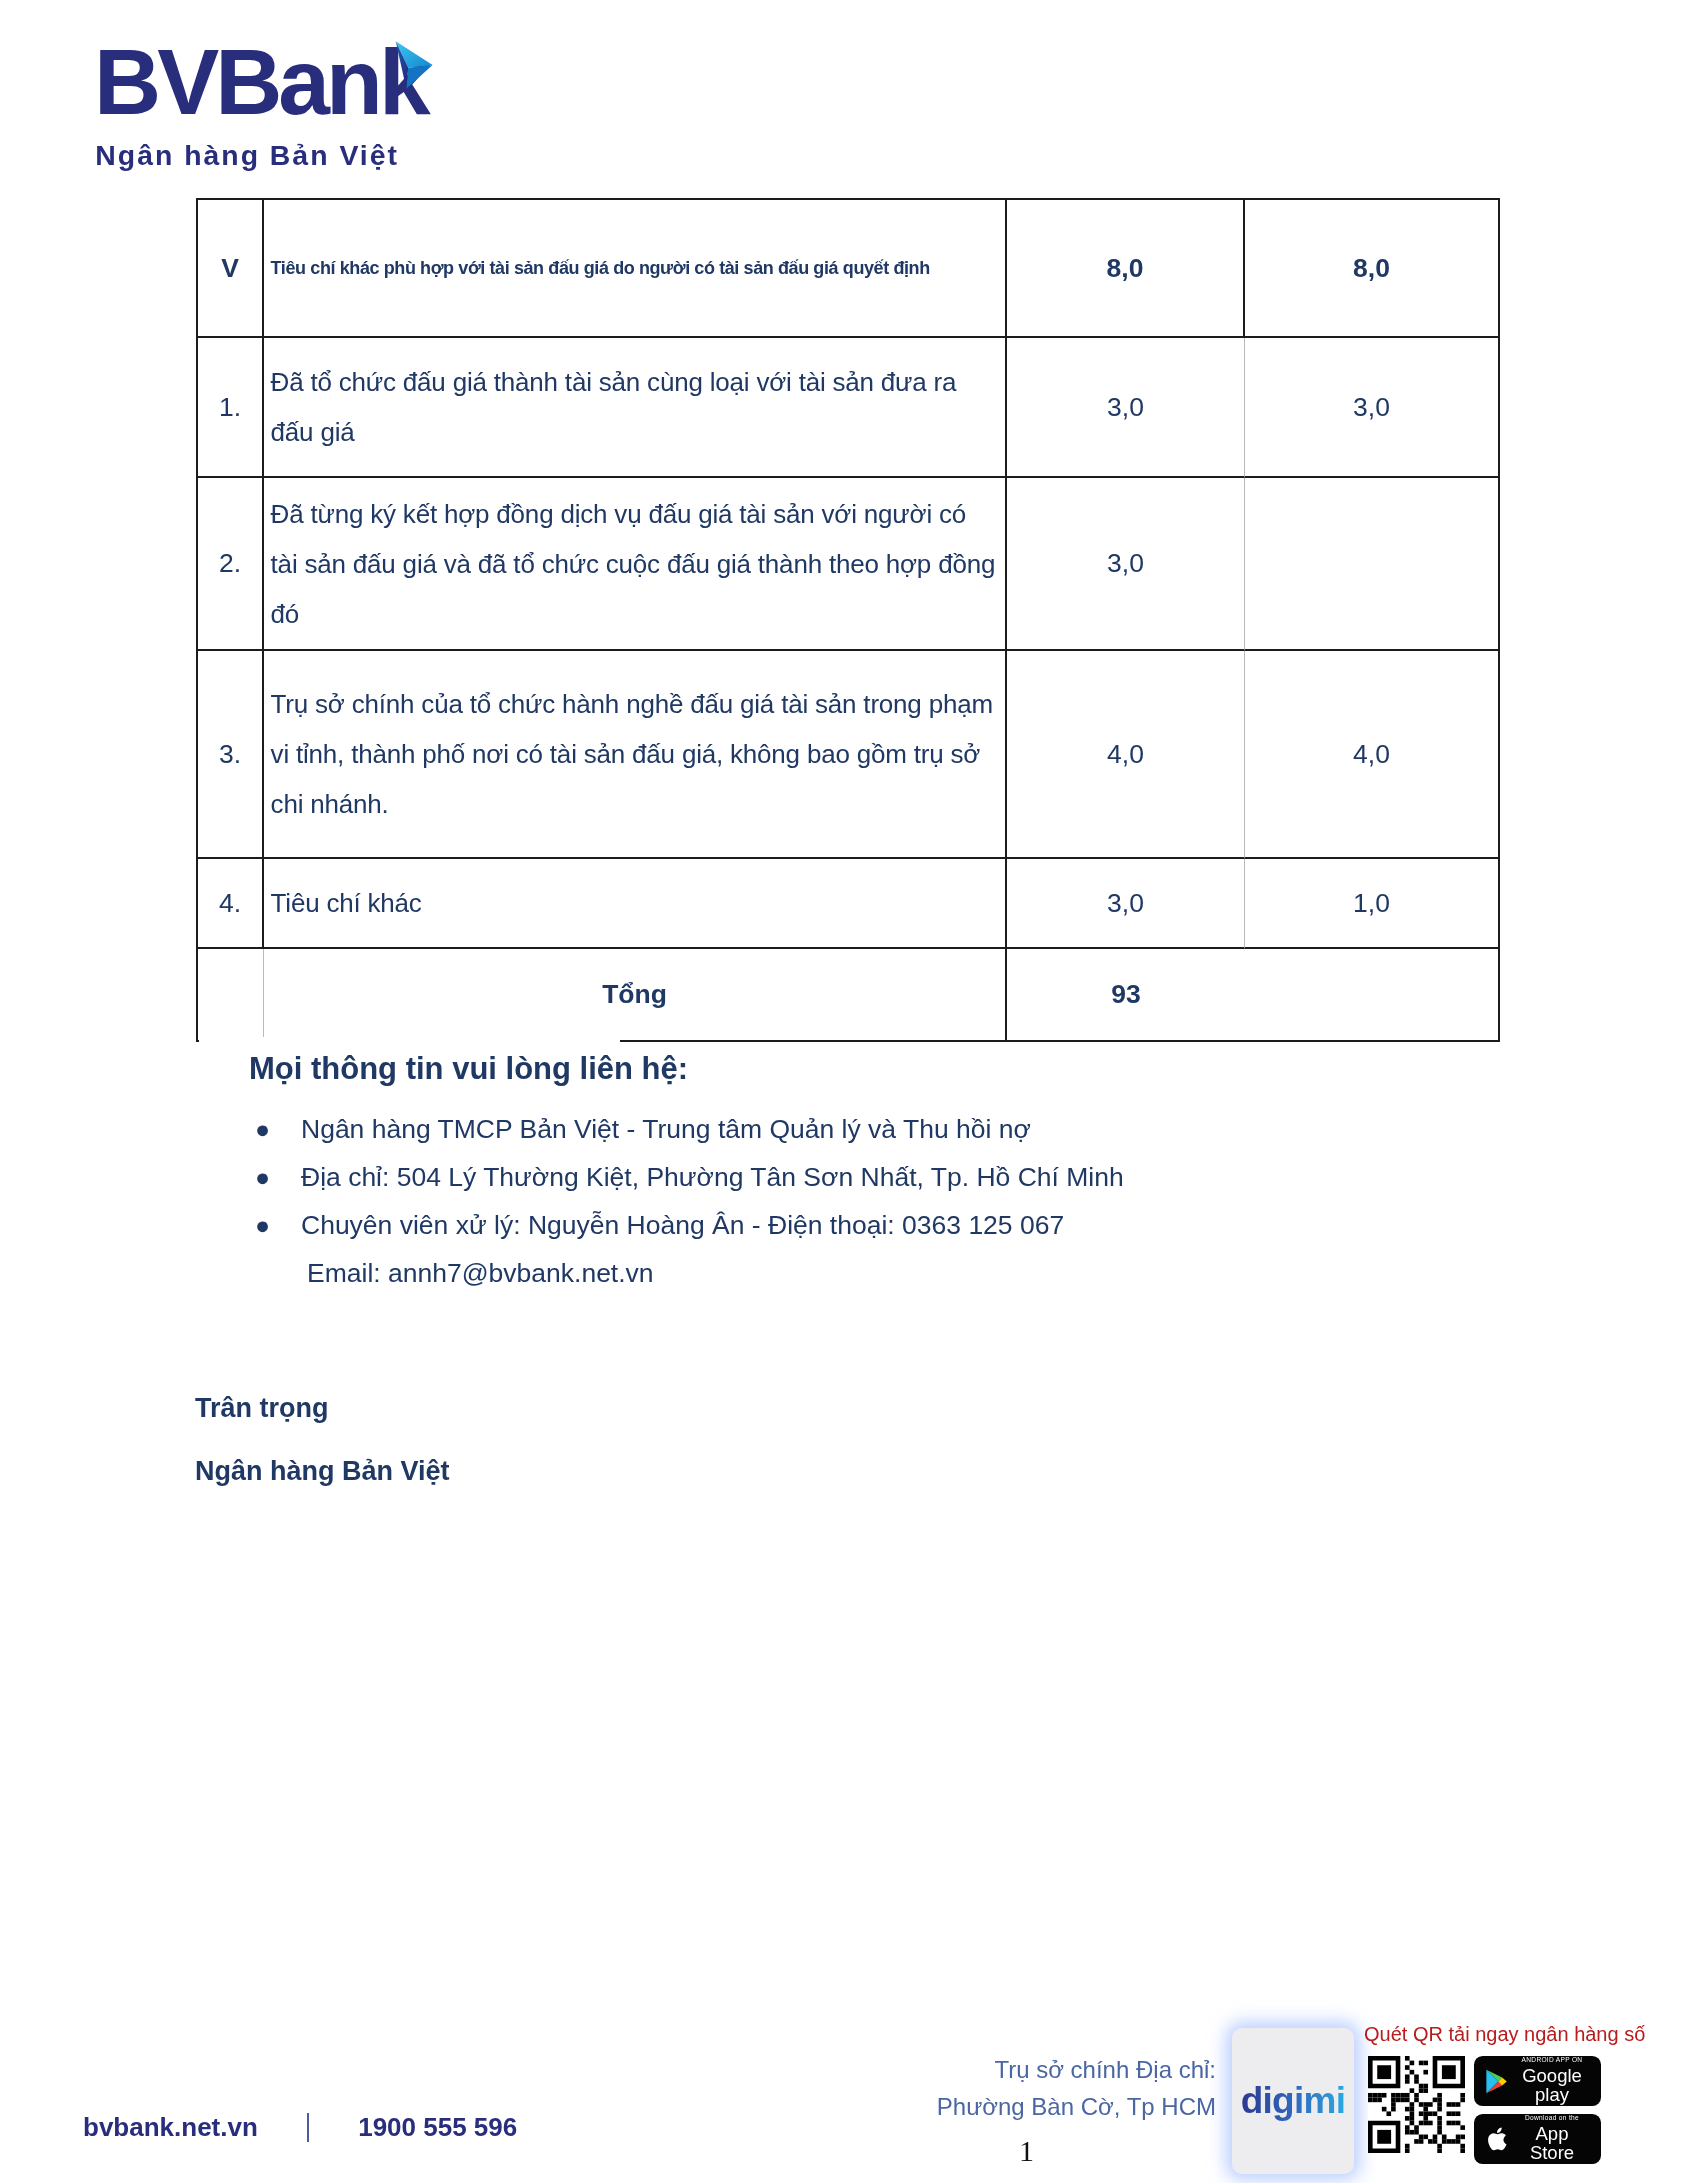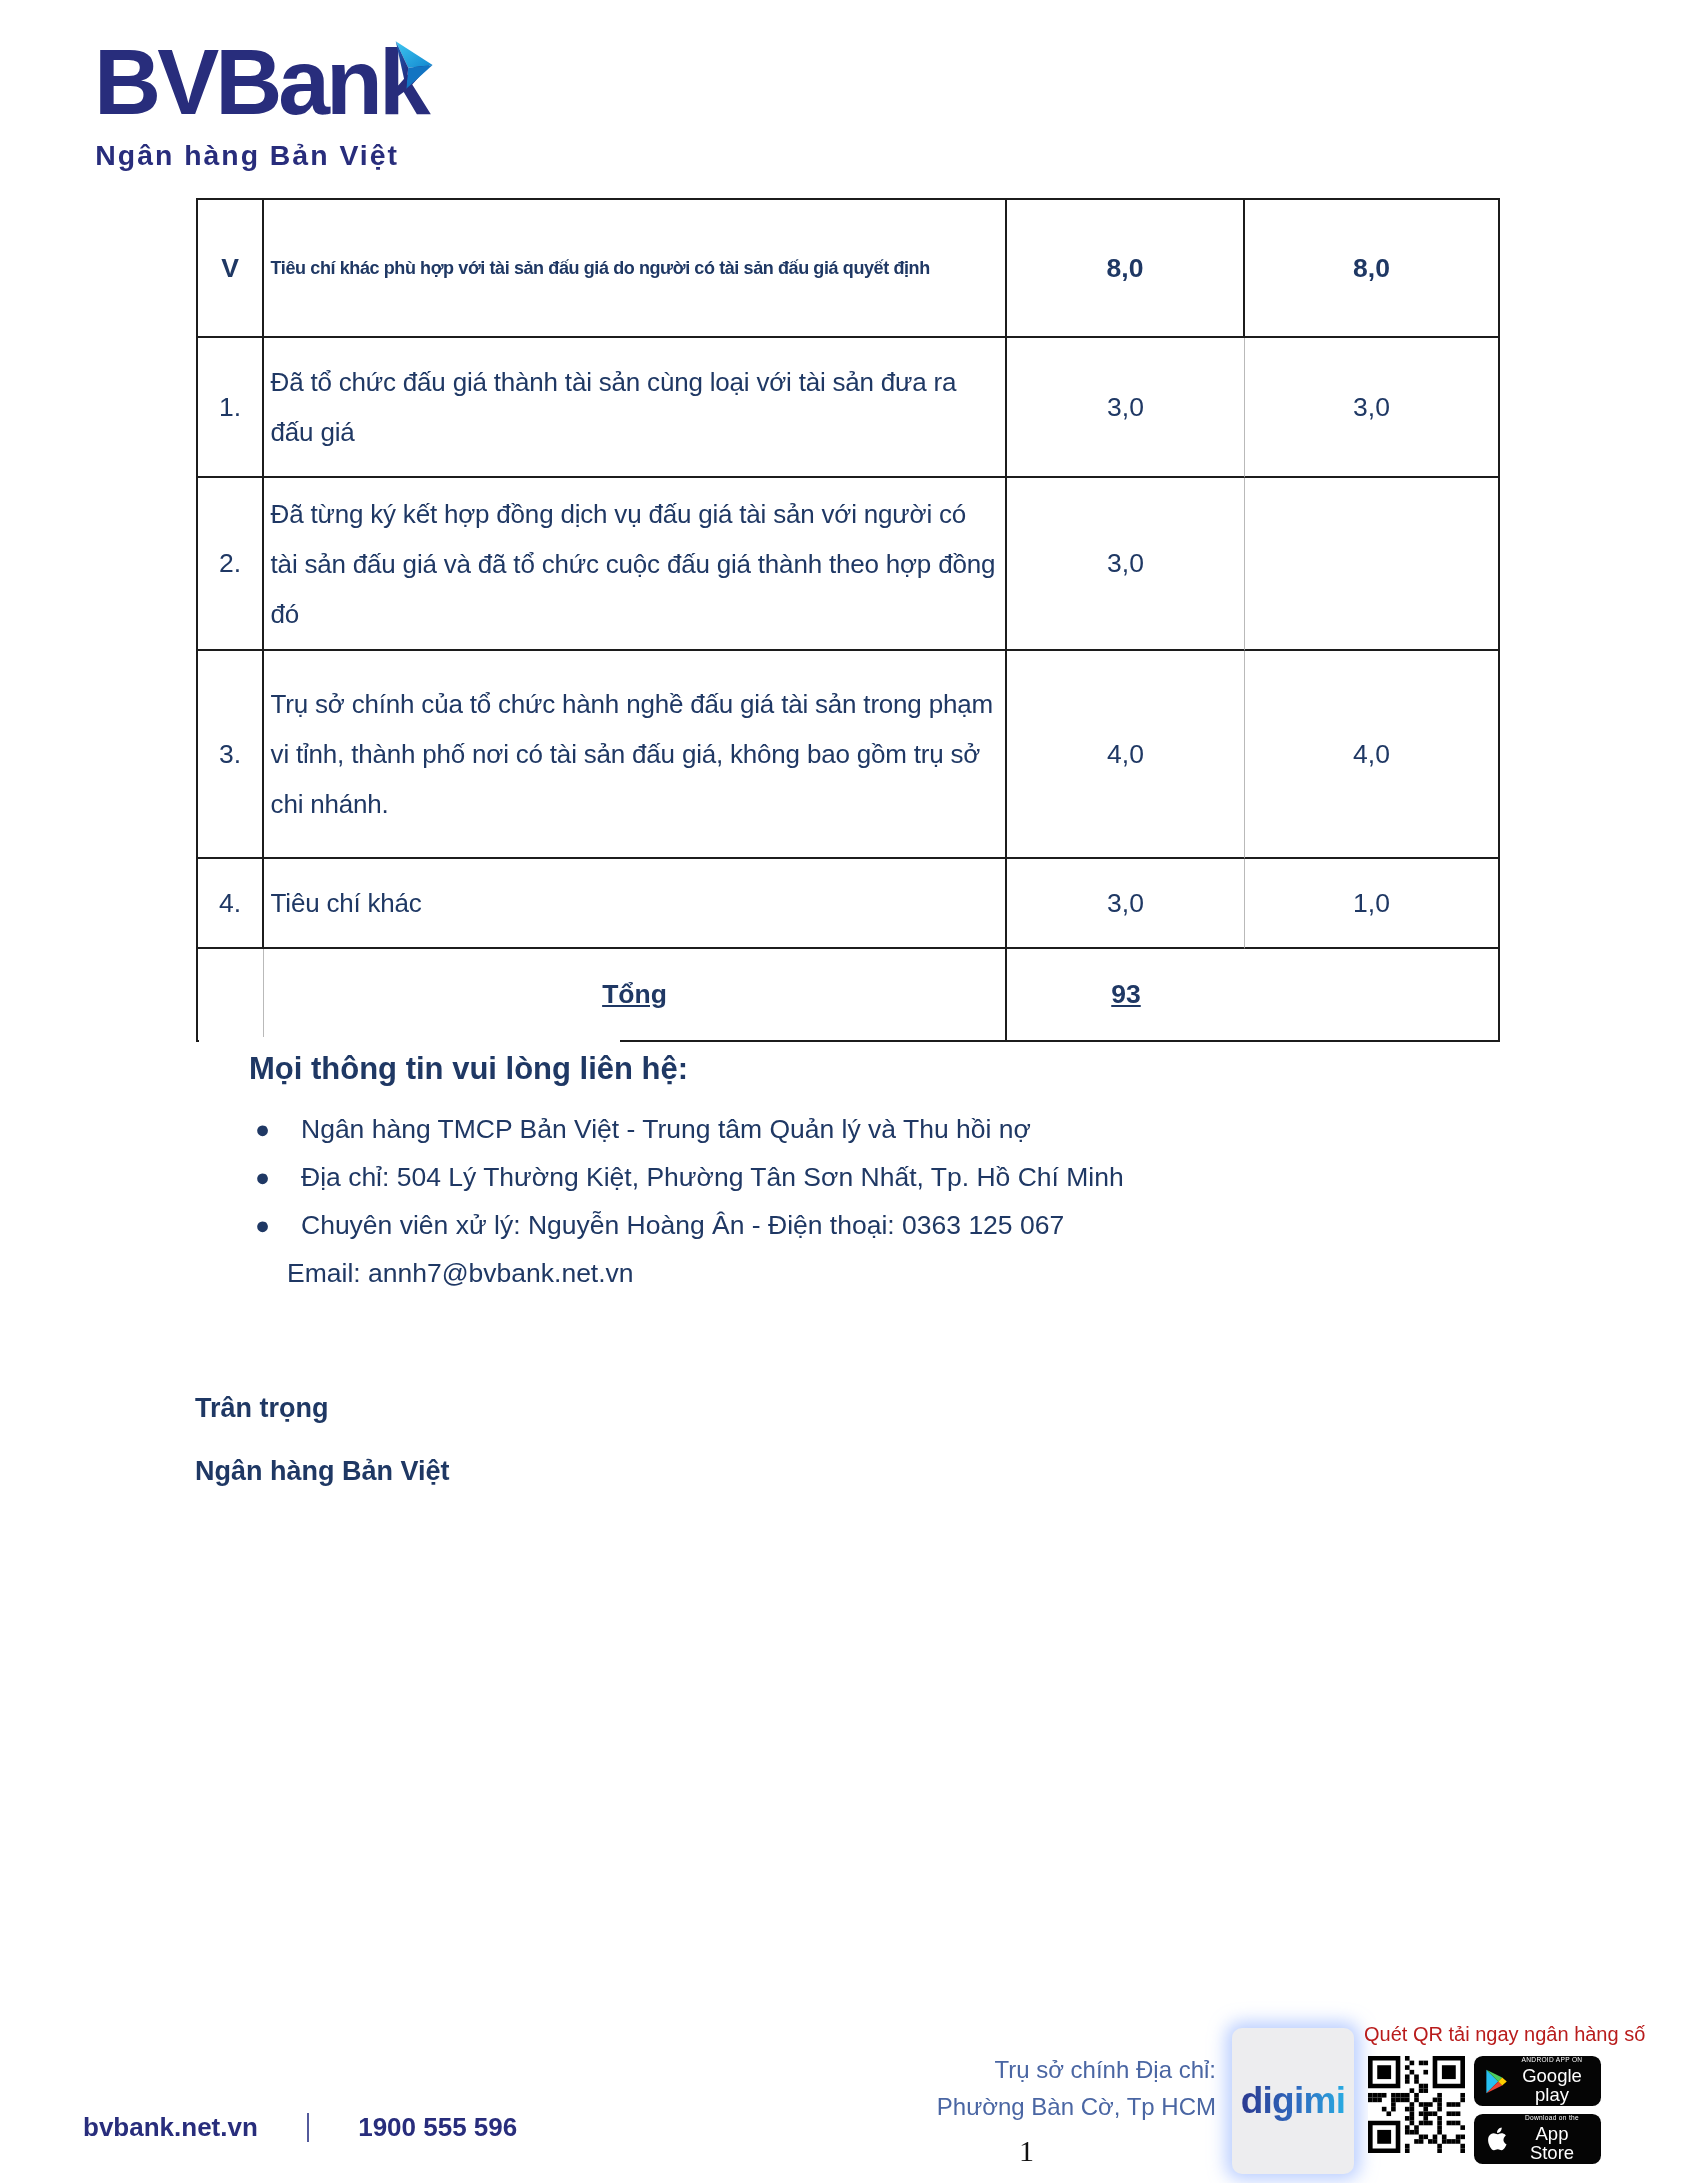--- a/index.html
+++ b/index.html
@@ -21,36 +21,36 @@
   .score-table{
     left:196px;top:198px;width:1304px;height:844px;box-sizing:border-box;
     border:2px solid #1c1c1c;display:grid;
     grid-template-columns:66px 743px 238px auto;
     grid-template-rows:138px 140px 173px 208px 90px auto;
     background:#fff;
   }
   .cell{box-sizing:border-box;border-right:2px solid #1c1c1c;border-bottom:2px solid #1c1c1c;
         display:flex;align-items:center;font-size:26.5px;}
   .cell.last-c{border-right:none;}
-  .cell.last-r{border-bottom:none;text-decoration:underline;}
+  .cell.last-r{border-bottom:none;}
   .cell.light-r{border-right-color:#b9b9b9;border-right-width:1.3px;}
   .c-no{justify-content:center;}
   .c-desc{padding:4px 6.6px;line-height:50px;letter-spacing:-0.2px;font-size:26px;}
   .c-score{justify-content:center;}
   .hd{font-weight:700;}
   .hd.c-desc{font-size:18px;letter-spacing:-0.4px;}
   .c-total{justify-content:center;font-weight:700;}
   .mask{left:199px;top:1037px;width:421px;height:6px;background:#ffffff;}
 
   
   .contact-heading{left:213px;top:1051px;font-size:31px;font-weight:700;margin-left:36px;}
   .bullets{left:255px;top:1114px;width:1032px;}
   .bullet-row{display:flex;align-items:flex-start;margin-bottom:18px;font-size:26.5px;line-height:30px;}
   .bullet-dot{flex:0 0 46px;font-size:25px;line-height:30px;}
-  .email-line{margin-left:32px;font-size:26.5px;line-height:30px;}
+  .email-line{margin-left:52px;font-size:26.5px;line-height:30px;}
 
   .signoff1{left:195px;top:1393px;font-size:27px;font-weight:700;}
   .signoff2{left:195px;top:1456px;font-size:27px;font-weight:700;}
 
   
   .site{left:83px;top:2112px;font-size:26px;font-weight:700;color:#282d7c;display:flex;align-items:center;gap:36px;}
   .site .sep{display:inline-block;width:2px;height:29px;background:#535a9b;margin:0 13.2px;}
   .addr{left:930px;top:2051px;width:286px;text-align:right;font-size:24px;line-height:37px;color:#4a66a3;}
   .page-num{left:1019px;top:2134px;font-family:"Liberation Serif", serif;font-size:30px;color:#111;}
 

